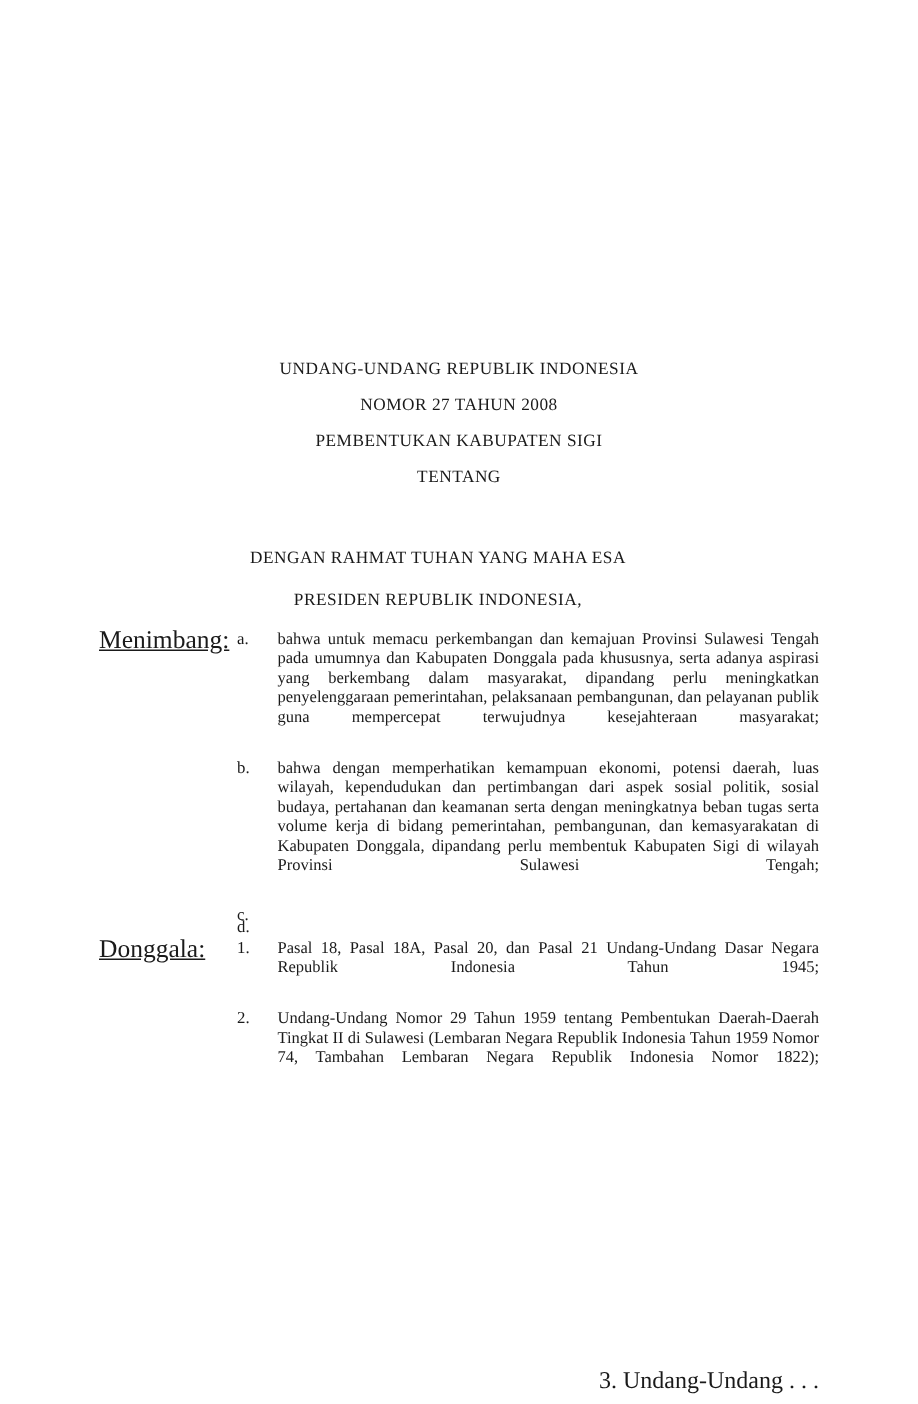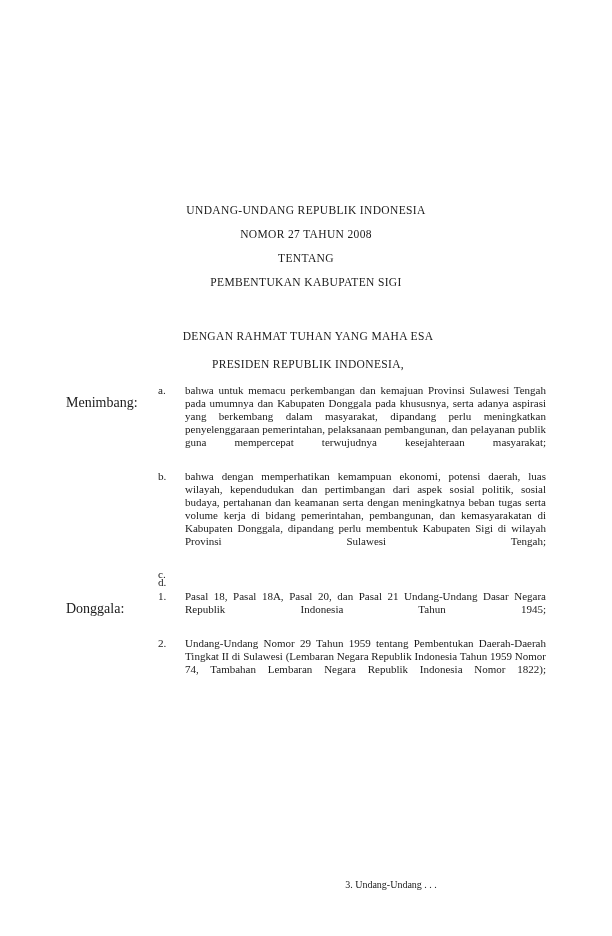--- a/index.html
+++ b/index.html
@@ -15,41 +15,42 @@
     overflow: hidden;
     font-family: "Liberation Serif", "DejaVu Serif", serif;
     color: #1a1a1a;
     -webkit-font-smoothing: antialiased;
   }
 
   .page {
     position: absolute;
     inset: 0;
     background: #ffffff;
+    margin-top: 36px;
   }
 
   
   .title-block {
     position: absolute;
     left: 66px;
     top: 198px;
     width: 480px;
     text-align: center;
   }
   .title-line {
     font-size: 11.5px;
     line-height: 24px;
     letter-spacing: 0.35px;
     white-space: nowrap;
   }
 
   
   .preamble {
     position: absolute;
-    left: 68px;
+    left: 52px;
     top: 322px;
     width: 480px;
     text-align: center;
   }
   .preamble-line {
     font-size: 11.5px;
     line-height: 28px;
     letter-spacing: 0.35px;
     white-space: nowrap;
   }
@@ -76,25 +77,26 @@
     margin-bottom: 7px;
     min-height: 1px;
   }
   .clause:last-child {
     margin-bottom: 0;
   }
 
   .section-label {
     position: absolute;
     left: 0;
-    top: 12px;
+    top: 0;
     width: 86px;
-    font-size: 14px;
+    font-size: 17px;
     line-height: 13.1px;
     white-space: nowrap;
+    text-decoration: underline;
   }
 
   .marker {
     position: absolute;
     left: 92px;
     top: 0;
     width: 20px;
     font-size: 11.2px;
     line-height: 13.1px;
     text-align: left;
@@ -114,38 +116,38 @@
     display: inline-block;
     width: 100%;
   }
 
   
   .catchword {
     position: absolute;
     left: 66px;
     top: 878px;
     width: 480px;
-    text-align: center;
+    text-align: right;
     padding-left: 170px;
     box-sizing: border-box;
-    font-size: 10px;
+    font-size: 16px;
     line-height: 13.1px;
     white-space: nowrap;
   }
 </style>
 </head>
 <body>
 
 <div class="page">
 
   <div class="title-block">
     <div class="title-line">UNDANG-UNDANG REPUBLIK INDONESIA</div>
     <div class="title-line">NOMOR 27 TAHUN 2008</div>
+    <div class="title-line">PEMBENTUKAN KABUPATEN SIGI</div>
     <div class="title-line">TENTANG</div>
-    <div class="title-line">PEMBENTUKAN KABUPATEN SIGI</div>
   </div>
 
   <div class="preamble">
     <div class="preamble-line">DENGAN RAHMAT TUHAN YANG MAHA ESA</div>
     <div class="preamble-line">PRESIDEN REPUBLIK INDONESIA,</div>
   </div>
 
   <div class="sections">
 
     <div class="section">

